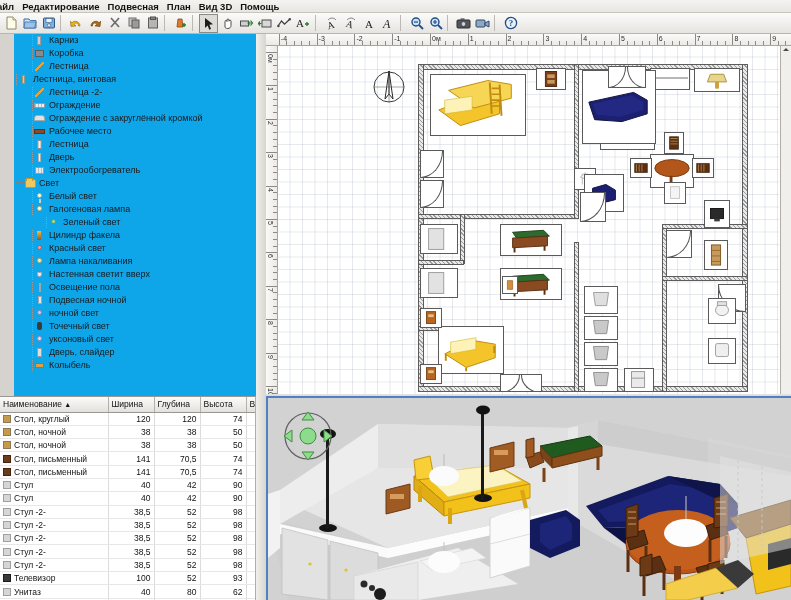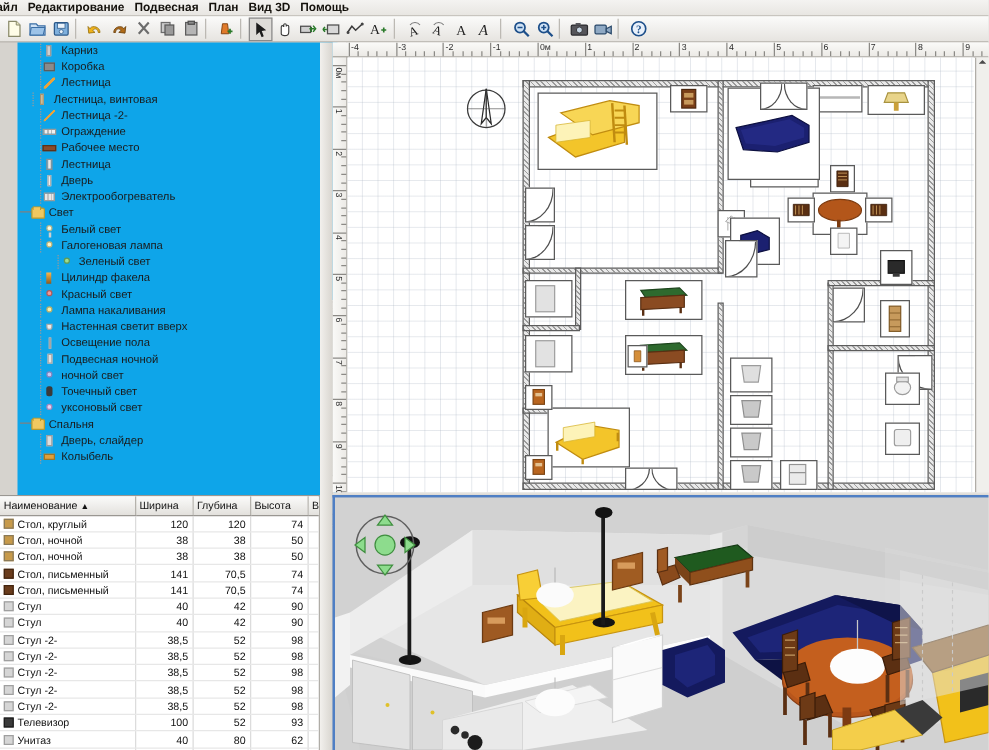--- a/index.html
+++ b/index.html
@@ -397,37 +397,43 @@
           <span class="g-box"></span>
         </span>
         <span class="tlabel">Коробка</span>
       </div>
       <div class="tree-row" style="padding-left: 18px;">
         <span class="ticon dotted">
           <span class="g-stair"></span>
         </span>
         <span class="tlabel">Лестница</span>
       </div>
-      <div class="tree-row" style="padding-left: 12px;">
+      <div class="tree-row" style="padding-left: 2px;">
         <span class="ticon dotted">
           <span class="g-stair2"></span>
         </span>
         <span class="tlabel">Лестница, винтовая</span>
       </div>
       <div class="tree-row" style="padding-left: 18px;">
         <span class="ticon dotted">
           <span class="g-stair"></span>
         </span>
         <span class="tlabel">Лестница -2-</span>
       </div>
       <div class="tree-row" style="padding-left: 18px;">
         <span class="ticon dotted">
           <span class="g-fence"></span>
         </span>
         <span class="tlabel">Ограждение</span>
+      </div>
+      <div class="tree-row" style="padding-left: 18px;">
+        <span class="ticon dotted">
+          <span class="g-fence2"></span>
+        </span>
+        <span class="tlabel">Ограждение с закруглённой кромкой</span>
       </div>
       <div class="tree-row" style="padding-left: 18px;">
         <span class="ticon dotted">
           <span class="g-desk"></span>
         </span>
         <span class="tlabel">Рабочее место</span>
       </div>
       <div class="tree-row" style="padding-left: 18px;">
         <span class="ticon dotted">
           <span class="g-cyl"></span>
@@ -515,25 +521,20 @@
         <span class="ticon dotted">
           <span class="g-spot"></span>
         </span>
         <span class="tlabel">Точечный свет</span>
       </div>
       <div class="tree-row" style="padding-left: 18px;">
         <span class="ticon dotted">
           <span class="g-uk"></span>
         </span>
         <span class="tlabel">уксоновый свет</span>
-      </div>
-      <div class="tree-row cat" style="padding-left: 2px;">
-        <span class="tw minus"></span>
-        <span class="folder"></span>
-        <span class="tlabel">Спальня</span>
       </div>
       <div class="tree-row" style="padding-left: 18px;">
         <span class="ticon dotted">
           <span class="g-door"></span>
         </span>
         <span class="tlabel">Дверь, слайдер</span>
       </div>
       <div class="tree-row" style="padding-left: 18px;">
         <span class="ticon dotted">
           <span class="g-crib"></span>

